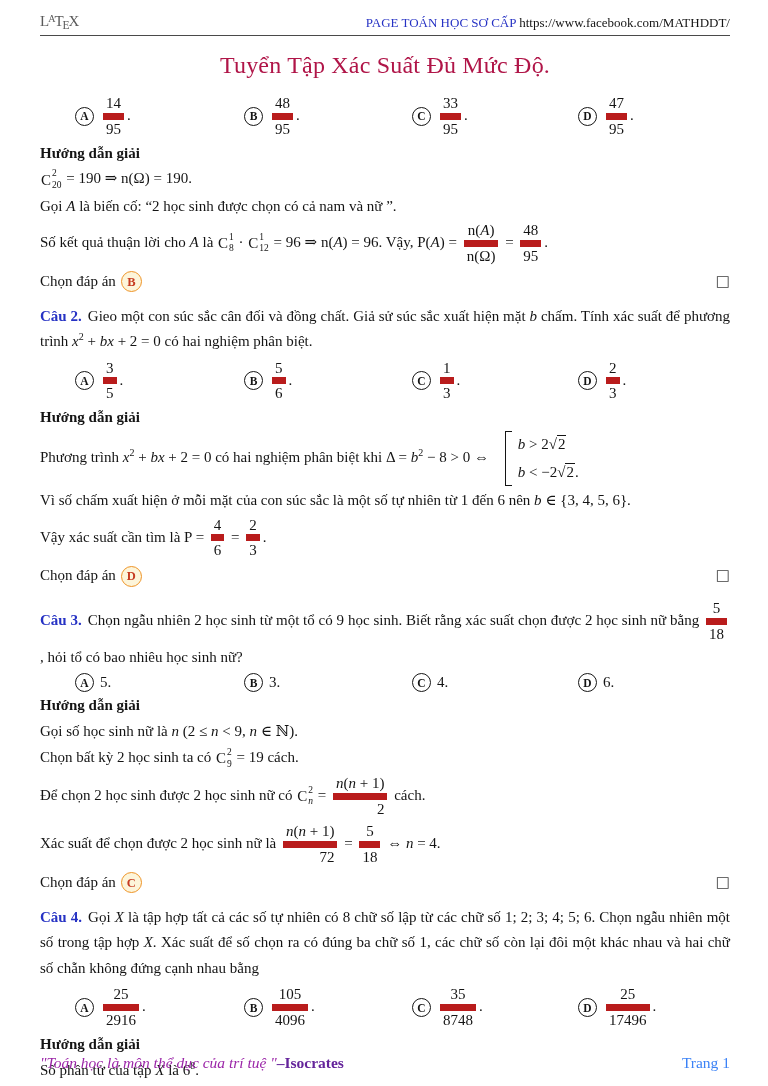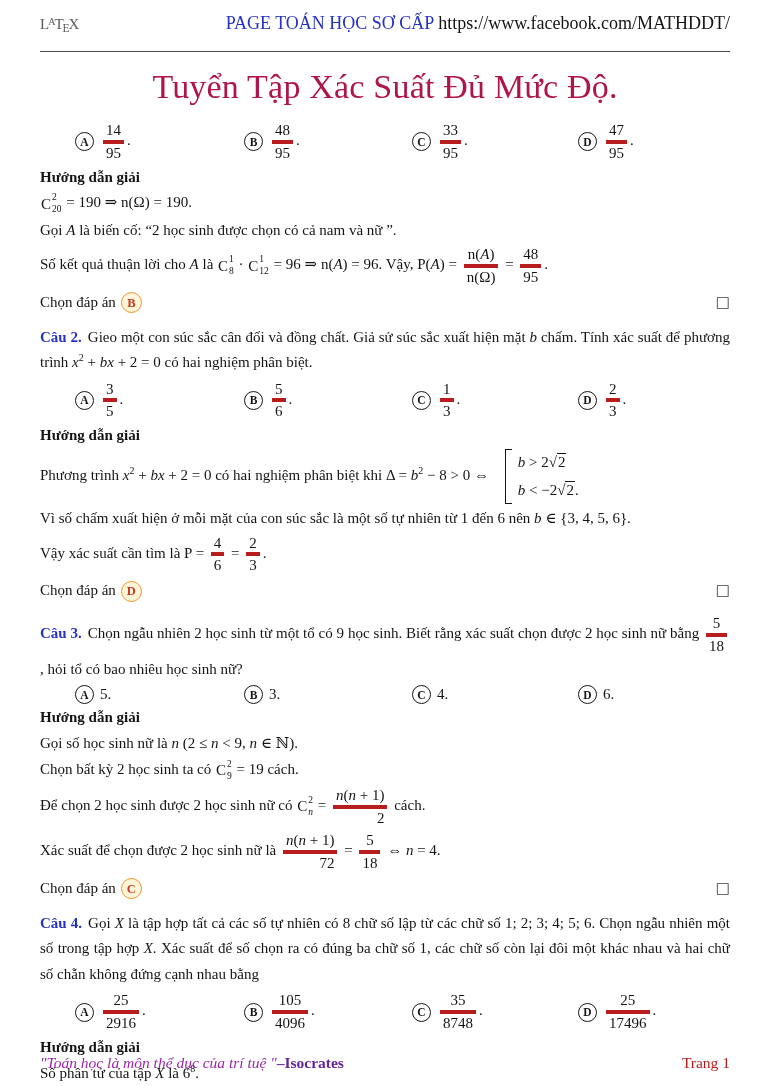--- a/index.html
+++ b/index.html
@@ -6,30 +6,30 @@
   body{
     width:768px;height:1086px;position:relative;overflow:hidden;
     background:#ffffff;color:#141414;
     font-family:"Liberation Serif","DejaVu Serif",serif;
     font-size:15px;
   }
   .page{padding:13px 38px 0 40px;}
 
   
   .hdr{display:flex;justify-content:space-between;align-items:flex-end;
-       border-bottom:1.2px solid #4a4a4a;padding-bottom:17px;}
+       border-bottom:1.2px solid #4a4a4a;padding-bottom:4px;}
   .logo{color:#5a5a5a;font-size:15px;white-space:nowrap;}
   .logo .la{font-size:10px;vertical-align:4px;margin:0 -1px;}
   .logo .le{font-size:11.5px;vertical-align:-3px;margin:0 -1px;}
-  .hdr-right{font-size:18px;}
+  .hdr-right{font-size:13px;}
   .hdr-link{color:#2632c4;}
   .hdr-url{color:#141414;text-decoration:none;}
 
   
-  .title{text-align:center;color:#b01548;font-size:34px;font-weight:500;
+  .title{text-align:center;color:#b01548;font-size:24px;font-weight:500;
          margin:16px 0 4px 0;letter-spacing:.2px;}
 
   
   .q{margin-top:11px;}
   .qlabel{color:#2632c4;font-weight:bold;margin-right:6px;}
   .stmt{text-align:justify;line-height:1.7;}
   .opts{display:grid;grid-template-columns:169px 168px 166px auto;
         margin-left:35px;align-items:center;padding:3px 0 1px 0;}
   .opt{display:flex;align-items:center;gap:6px;}
   .letter{display:inline-flex;width:17px;height:17px;border:1.2px solid #161616;
@@ -38,41 +38,41 @@
   .sol-h{font-weight:bold;line-height:1.5;margin-top:1px;}
   .sline{line-height:1.62;margin:2px 0;text-align:left;}
   .ansline{display:flex;justify-content:space-between;align-items:center;line-height:1.6;margin-top:2px;}
   .qed{color:#3c3c3c;font-size:15px;font-family:"DejaVu Sans",sans-serif;}
 
   
   .mi{font-style:italic;}
   sup.s{font-size:10px;line-height:0;}
   .frac{display:inline-block;text-align:center;vertical-align:middle;
         padding:0 2px;line-height:1.12;margin:2px 1px;}
-  .frac .num{display:block;border-bottom:4px solid #b91c1c;padding:0 3px 1px 3px;}
+  .frac .num{display:block;border-bottom:7px solid #b91c1c;padding:0 3px 1px 3px;}
   .frac .den{display:block;padding:1px 3px 0 3px;text-align:right;}
   .cs{display:inline-flex;align-items:center;vertical-align:middle;margin:0 1px;}
   .cs .stack{display:inline-flex;flex-direction:column;font-size:9.5px;line-height:1.2;margin-left:1px;}
   .sqrt{white-space:nowrap;}
   .sqrt .rad{border-top:1.1px solid #141414;padding:0 1px;}
   .cases{display:inline-flex;align-items:center;vertical-align:middle;margin-left:12px;}
   .cases .lbrack{align-self:stretch;width:6px;border-left:1.7px solid #141414;
                  border-top:1.7px solid #141414;border-bottom:1.7px solid #141414;
                  margin-right:6px;}
   .caserow{line-height:1.85;}
   .acircle{display:inline-flex;width:19px;height:19px;border:1.5px solid #ee9427;
            background:#fdf5da;border-radius:50%;color:#c63b21;font-weight:bold;
            align-items:center;justify-content:center;font-size:12.5px;margin-left:5px;}
 
   
   .footer{position:absolute;left:40px;right:38px;bottom:14px;
           display:flex;justify-content:space-between;align-items:baseline;font-size:15.5px;}
   .quote{color:#9b26a8;font-style:italic;}
   .author{color:#64249b;font-weight:bold;font-style:normal;margin-top:6px;}
-  .pageno{color:#b91c1c;}
+  .pageno{color:#3b82f6;}
 </style>
 </head>
 <body>
 
 <div class="page">
 
   <div class="hdr">
     <span class="logo"><span>L</span><span class="la">A</span><span>T</span><span class="le">E</span><span>X</span></span>
     <span class="hdr-right">
       <span class="hdr-link">PAGE TOÁN HỌC SƠ CẤP</span>

